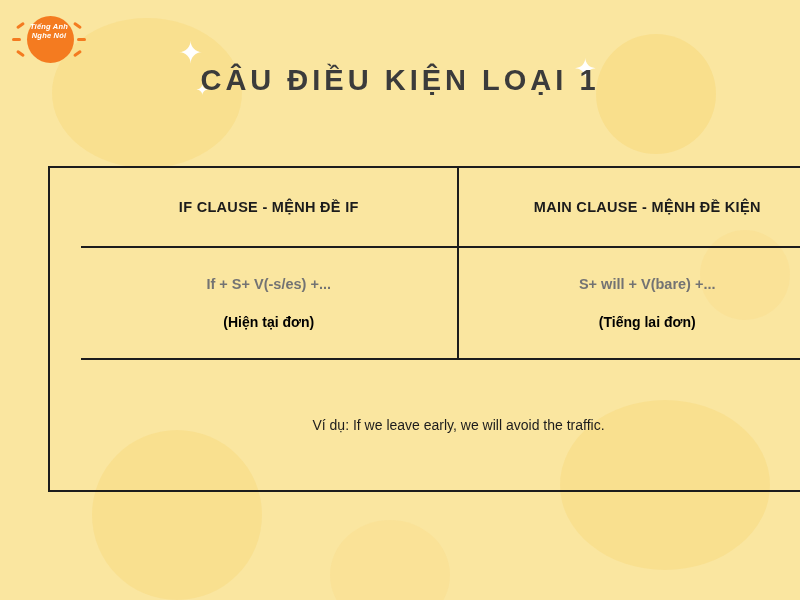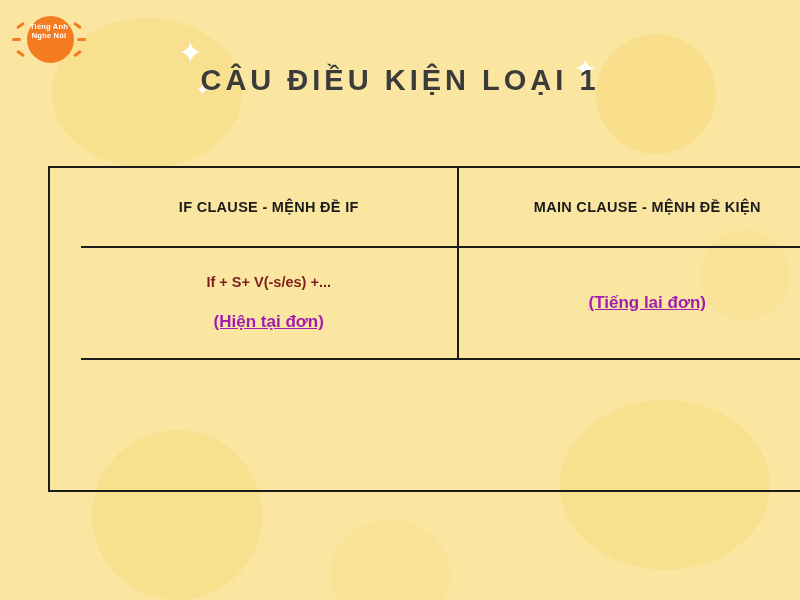--- a/index.html
+++ b/index.html
@@ -58,20 +58,21 @@
   .logo-text {
     position: absolute;
     left: 0;
     top: 14px;
     width: 78px;
     text-align: center;
     color: #ffffff;
     font-size: 7.5px;
     font-weight: bold;
     line-height: 9px;
+    font-style: italic;
     letter-spacing: .2px;
   }
 
   
   .title-wrap {
     position: absolute;
     left: 0;
     top: 64px;
     width: 800px;
     text-align: center;
@@ -126,28 +127,27 @@
   .cell.divider { border-right: 2px solid #1c1c1c; }
   .cell-head {
     font-size: 14.5px;
     font-weight: bold;
     color: #1c1c1c;
     letter-spacing: .3px;
   }
   .formula-main {
     font-size: 14.5px;
     font-weight: bold;
-    color: #7f1d1d;
+    color: #737373;
     margin-bottom: 22px;
   }
   .formula-sub {
-    font-size: 17px;
-    font-weight: bold;
-    color: #a21caf;
-    text-decoration: underline;
+    font-size: 14px;
+    font-weight: bold;
+    color: #000000;
   }
   .cell.full {
     flex: 1 1 100%;
   }
   .example-line {
     font-size: 14px;
     color: #1c1c1c;
     line-height: 22px;
   }
   .example-line.italic {
@@ -196,22 +196,24 @@
       <div class="cell-head">MAIN CLAUSE - MỆNH ĐỀ KIỆN</div>
     </div>
   </div>
 
   <div class="row formula">
     <div class="cell divider">
       <div class="formula-main">If + S+ V(-s/es) +...</div>
       <div class="formula-sub">(Hiện tại đơn)</div>
     </div>
     <div class="cell">
+      <div class="formula-main">S+ will + V(bare) +...</div>
       <div class="formula-sub">(Tiếng lai đơn)</div>
     </div>
   </div>
 
   <div class="row example">
     <div class="cell full">
+      <div class="example-line">Ví dụ: If we leave early, we will avoid the traffic.</div>
     </div>
   </div>
 
 </div>
 
 </body></html>

